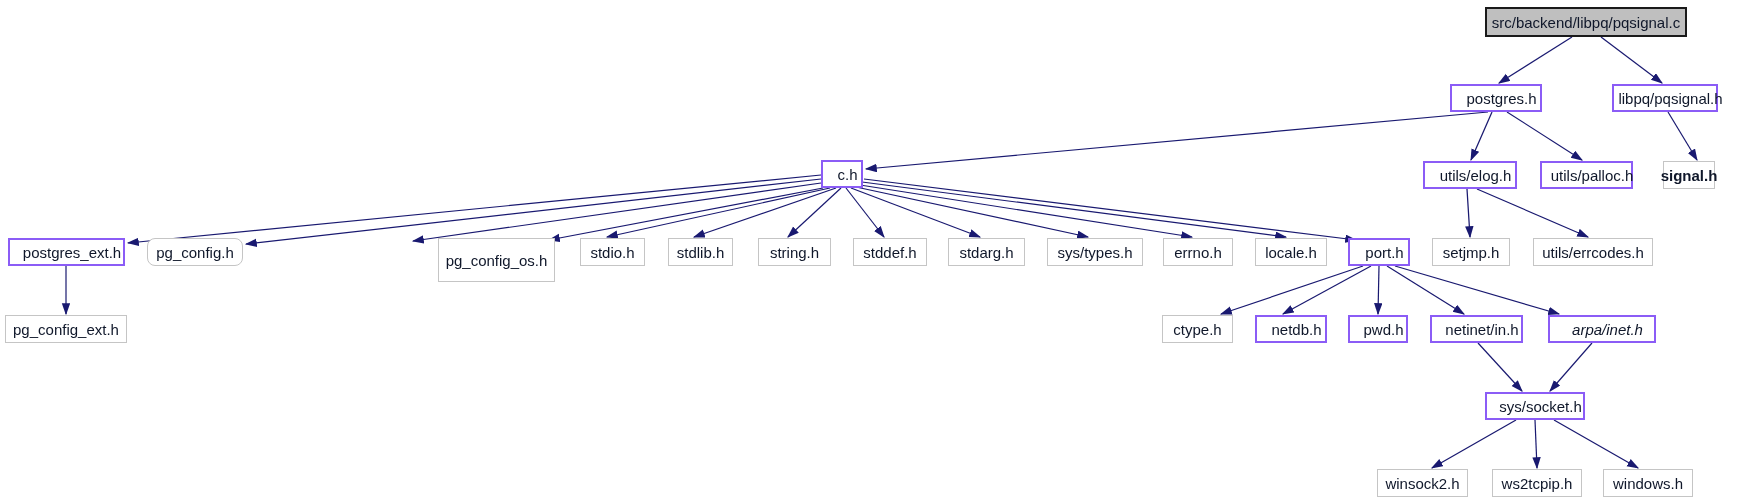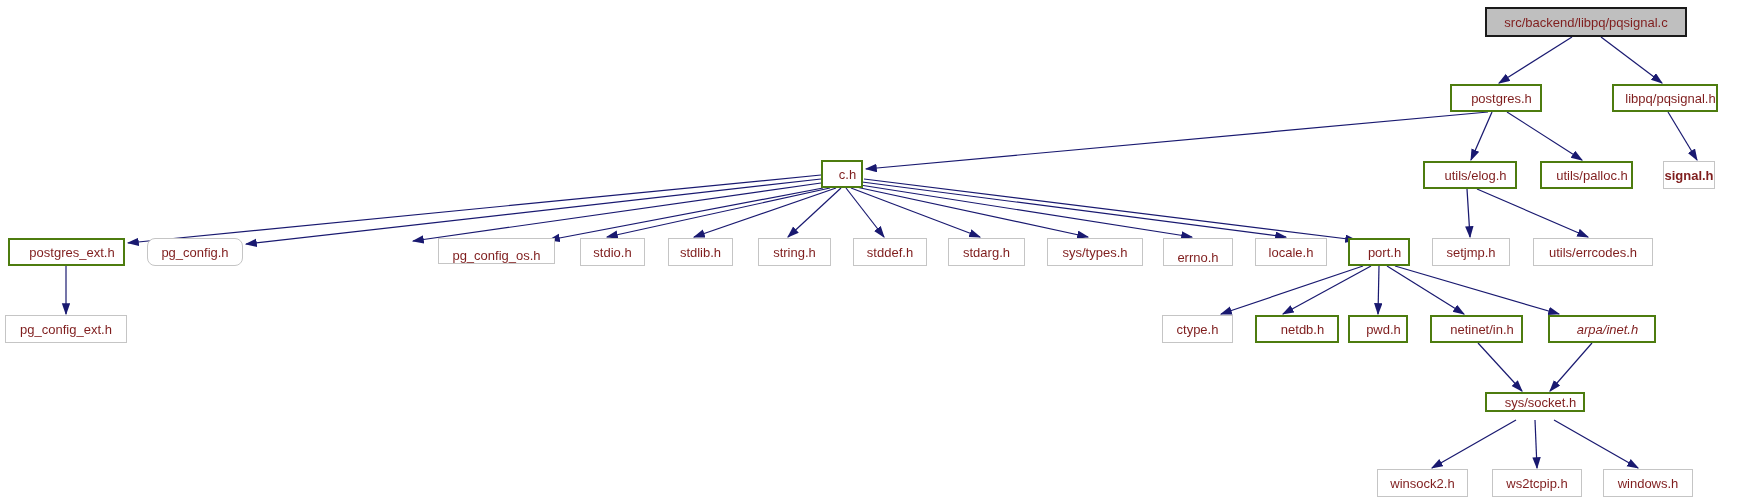--- a/index.html
+++ b/index.html
@@ -1,26 +1,26 @@
 <!DOCTYPE html>
 <html><head>
 <meta charset="utf-8">
 <style>
   html,body{margin:0;padding:0;background:#ffffff;}
   .canvas{
     position:relative;width:1740px;height:504px;background:#ffffff;
     font-family:"Liberation Sans","DejaVu Sans",sans-serif;
-    font-size:13px;color:#7f1d1d;overflow:hidden;
+    font-size:15px;color:#0f172a;overflow:hidden;
   }
   svg.edges{position:absolute;left:0;top:0;width:1740px;height:504px;}
   .node{
     position:absolute;display:flex;align-items:center;justify-content:center;
     background:#ffffff;box-sizing:border-box;white-space:nowrap;z-index:2;
   }
-  .node.linked{border:2px solid #4d7c0f;cursor:pointer;padding-left:11px;}
+  .node.linked{border:2px solid #8b5cf6;cursor:pointer;padding-left:11px;}
   .node.plain{border:1px solid #c5c5c5;}
   .node.root{border:2px solid #1a1a1a;}
   .node span{display:block;padding:0 4px;}
 </style>
 </head>
 <body>
 
 <div class="canvas">
   <svg class="edges">
     <defs>
@@ -81,75 +81,75 @@
     </div>
     <div class="node plain" style="left: 1663px; top: 161px; width: 52px; height: 28px; font-weight: bold;">
       <span>signal.h</span>
     </div>
     <div class="node linked" style="left: 8px; top: 238px; width: 117px; height: 28px;">
       <span>postgres_ext.h</span>
     </div>
     <div class="node plain" style="left: 147px; top: 238px; width: 96px; height: 28px; border-radius: 8px;">
       <span>pg_config.h</span>
     </div>
-    <div class="node plain" style="left: 438px; top: 238px; width: 117px; height: 26px; align-items: flex-end;">
+    <div class="node plain" style="left: 438px; top: 238px; width: 117px; height: 44px;">
       <span>pg_config_os.h</span>
     </div>
     <div class="node plain" style="left: 580px; top: 238px; width: 65px; height: 28px;">
       <span>stdio.h</span>
     </div>
     <div class="node plain" style="left: 668px; top: 238px; width: 65px; height: 28px;">
       <span>stdlib.h</span>
     </div>
     <div class="node plain" style="left: 758px; top: 238px; width: 73px; height: 28px;">
       <span>string.h</span>
     </div>
     <div class="node plain" style="left: 853px; top: 238px; width: 74px; height: 28px;">
       <span>stddef.h</span>
     </div>
     <div class="node plain" style="left: 948px; top: 238px; width: 77px; height: 28px;">
       <span>stdarg.h</span>
     </div>
     <div class="node plain" style="left: 1047px; top: 238px; width: 96px; height: 28px;">
       <span>sys/types.h</span>
     </div>
-    <div class="node plain" style="left: 1163px; top: 238px; width: 70px; height: 28px; align-items: flex-end;">
+    <div class="node plain" style="left: 1163px; top: 238px; width: 70px; height: 28px;">
       <span>errno.h</span>
     </div>
     <div class="node plain" style="left: 1255px; top: 238px; width: 72px; height: 28px;">
       <span>locale.h</span>
     </div>
     <div class="node linked" style="left: 1348px; top: 238px; width: 62px; height: 28px;">
       <span>port.h</span>
     </div>
     <div class="node plain" style="left: 1432px; top: 238px; width: 78px; height: 28px;">
       <span>setjmp.h</span>
     </div>
     <div class="node plain" style="left: 1533px; top: 238px; width: 120px; height: 28px;">
       <span>utils/errcodes.h</span>
     </div>
     <div class="node plain" style="left: 5px; top: 315px; width: 122px; height: 28px;">
       <span>pg_config_ext.h</span>
     </div>
     <div class="node plain" style="left: 1162px; top: 315px; width: 71px; height: 28px;">
       <span>ctype.h</span>
     </div>
-    <div class="node linked" style="left: 1255px; top: 315px; width: 84px; height: 28px;">
+    <div class="node linked" style="left: 1255px; top: 315px; width: 72px; height: 28px;">
       <span>netdb.h</span>
     </div>
     <div class="node linked" style="left: 1348px; top: 315px; width: 60px; height: 28px;">
       <span>pwd.h</span>
     </div>
     <div class="node linked" style="left: 1430px; top: 315px; width: 93px; height: 28px;">
       <span>netinet/in.h</span>
     </div>
     <div class="node linked" style="left: 1548px; top: 315px; width: 108px; height: 28px; font-style: italic;">
       <span>arpa/inet.h</span>
     </div>
-    <div class="node linked" style="left: 1485px; top: 392px; width: 100px; height: 20px; align-items: center;">
+    <div class="node linked" style="left: 1485px; top: 392px; width: 100px; height: 28px; align-items: center;">
       <span>sys/socket.h</span>
     </div>
     <div class="node plain" style="left: 1377px; top: 469px; width: 91px; height: 28px;">
       <span>winsock2.h</span>
     </div>
     <div class="node plain" style="left: 1492px; top: 469px; width: 90px; height: 28px;">
       <span>ws2tcpip.h</span>
     </div>
     <div class="node plain" style="left: 1603px; top: 469px; width: 90px; height: 28px;">
       <span>windows.h</span>

